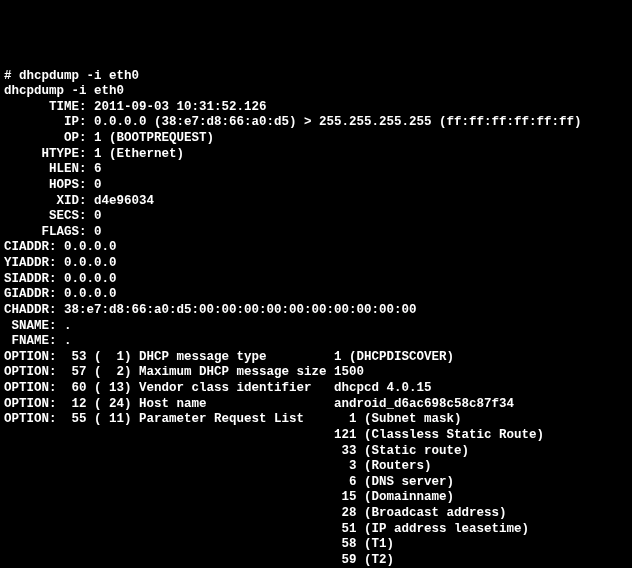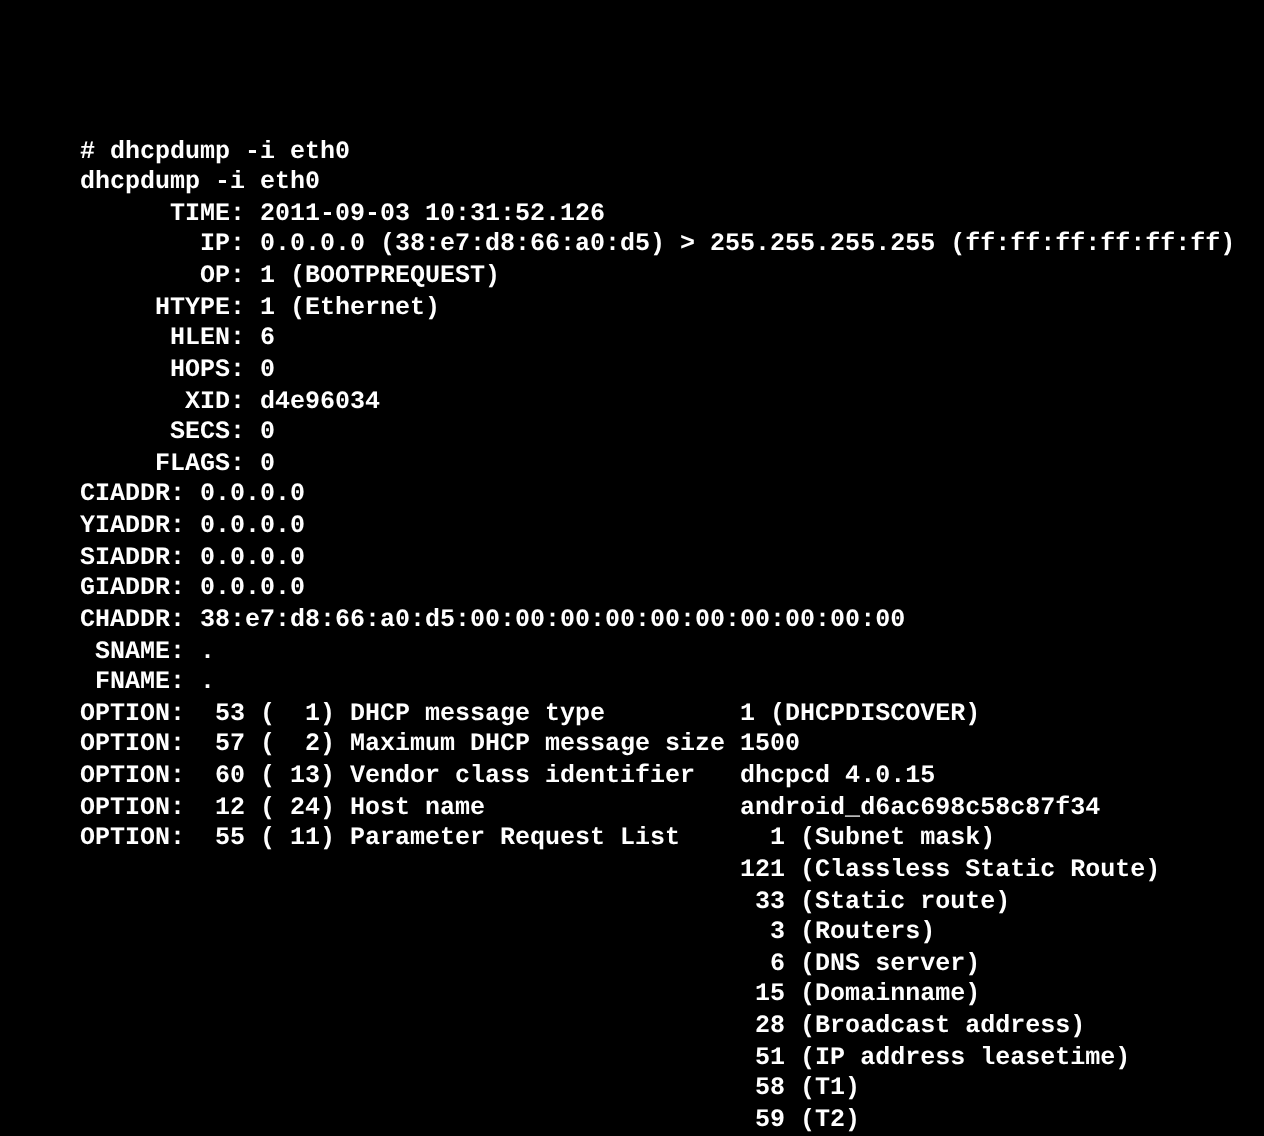--- a/index.html
+++ b/index.html
@@ -9,21 +9,21 @@
     font-family: "Courier New", Courier, monospace;
     font-size: 12.5px;
     line-height: 1.25;
     width: 632px;
     height: 568px;
     padding: 6px 4px;
     white-space: pre;
     overflow: hidden;
     font-weight: bold;
   }
-  .line { display: block; margin-left: 36px; }
+  .line { display: block; }
 </style>
 </head>
 <body>
 
 
 
 <div id="root"><div class="line"># dhcpdump -i eth0</div><div class="line">dhcpdump -i eth0</div><div class="line">      TIME: 2011-09-03 10:31:52.126</div><div class="line">        IP: 0.0.0.0 (38:e7:d8:66:a0:d5) &gt; 255.255.255.255 (ff:ff:ff:ff:ff:ff)</div><div class="line">        OP: 1 (BOOTPREQUEST)</div><div class="line">     HTYPE: 1 (Ethernet)</div><div class="line">      HLEN: 6</div><div class="line">      HOPS: 0</div><div class="line">       XID: d4e96034</div><div class="line">      SECS: 0</div><div class="line">     FLAGS: 0</div><div class="line">CIADDR: 0.0.0.0</div><div class="line">YIADDR: 0.0.0.0</div><div class="line">SIADDR: 0.0.0.0</div><div class="line">GIADDR: 0.0.0.0</div><div class="line">CHADDR: 38:e7:d8:66:a0:d5:00:00:00:00:00:00:00:00:00:00</div><div class="line"> SNAME: .</div><div class="line"> FNAME: .</div><div class="line">OPTION:  53 (  1) DHCP message type         1 (DHCPDISCOVER)</div><div class="line">OPTION:  57 (  2) Maximum DHCP message size 1500</div><div class="line">OPTION:  60 ( 13) Vendor class identifier   dhcpcd 4.0.15</div><div class="line">OPTION:  12 ( 24) Host name                 android_d6ac698c58c87f34</div><div class="line">OPTION:  55 ( 11) Parameter Request List      1 (Subnet mask)</div><div class="line">                                            121 (Classless Static Route)</div><div class="line">                                             33 (Static route)</div><div class="line">                                              3 (Routers)</div><div class="line">                                              6 (DNS server)</div><div class="line">                                             15 (Domainname)</div><div class="line">                                             28 (Broadcast address)</div><div class="line">                                             51 (IP address leasetime)</div><div class="line">                                             58 (T1)</div><div class="line">                                             59 (T2)</div></div>
 
 
 

